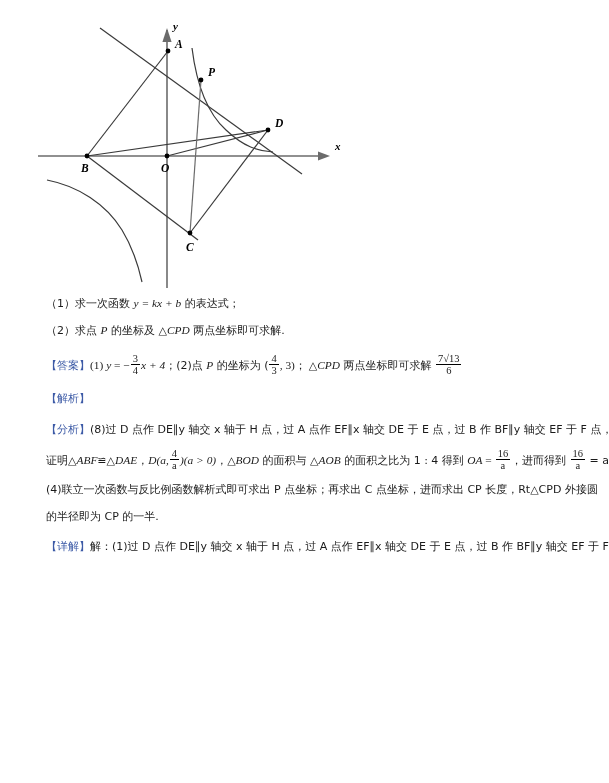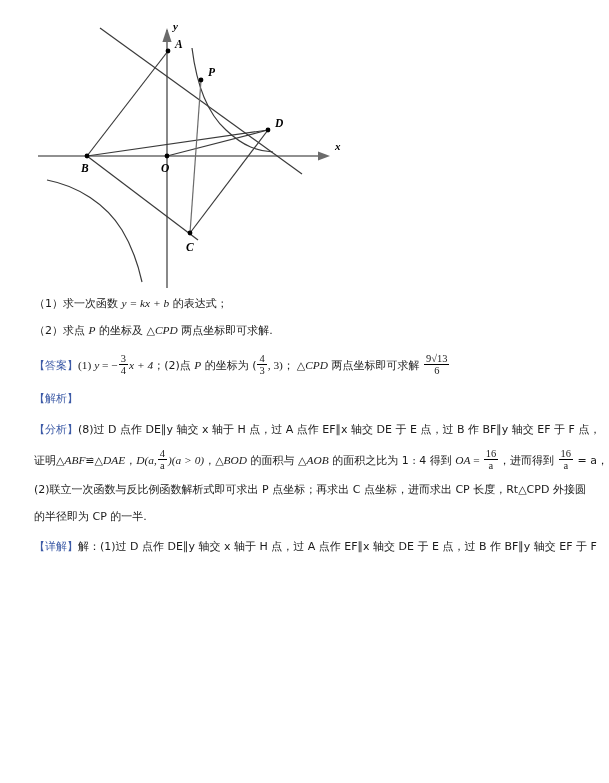--- a/index.html
+++ b/index.html
@@ -27,21 +27,21 @@
     left: 30px;
     top: 8px;
     width: 330px;
     height: 285px;
   }
   .figure-wrap svg { display: block; }
 
   
   .body-text {
     position: absolute;
-    left: 34px;
+    left: 46px;
     top: 296px;
     width: 546px;
   }
   .line {
     font-size: 11.4px;
     line-height: 1.32;
     margin: 0 0 11px 0;
     color: #1a1a1a;
     white-space: nowrap;
   }
@@ -138,38 +138,38 @@
       <span class="cn">（1）</span><span class="cn">求一次函数 </span><span class="it">y = kx + b</span><span class="cn"> 的表达式；</span>
     </p>
 
     <p class="line gap-big">
       <span class="cn">（2）</span><span class="cn">求点 </span><span class="it">P</span><span class="cn"> 的坐标及 △</span><span class="it">CPD</span><span class="cn"> 两点坐标即可求解.</span>
     </p>
 
     <p class="line gap-big">
       <span class="hdr cn">【答案】</span><span class="nm">(1)</span>
       <span class="it">y</span><span class="nm"> = −</span><span class="frac"><span class="num">3</span><span class="den">4</span></span><span class="it">x + 4</span><span class="cn">；</span><span class="cn">(2)点 </span><span class="it">P</span><span class="cn"> 的坐标为 (</span><span class="frac"><span class="num">4</span><span class="den">3</span></span><span class="nm">, 3)</span><span class="cn">；</span>
-      <span class="cn">△</span><span class="it">CPD</span><span class="cn"> 两点坐标即可求解 </span><span class="frac"><span class="num">9√13</span><span class="den">6</span></span>
+      <span class="cn">△</span><span class="it">CPD</span><span class="cn"> 两点坐标即可求解 </span><span class="frac"><span class="num">7√13</span><span class="den">6</span></span>
     </p>
 
     <p class="line gap-big">
       <span class="hdr cn">【解析】</span>
     </p>
 
     <p class="line">
       <span class="hdr cn">【分析】</span><span class="cn">(8)过 D 点作 DE∥y 轴交 x 轴于 H 点，过 A 点作 EF∥x 轴交 DE 于 E 点，过 B 作 BF∥y 轴交 EF 于 F 点，</span>
     </p>
 
     <p class="line">
       <span class="cn">证明△</span><span class="it">ABF</span><span class="cn">≌△</span><span class="it">DAE</span><span class="cn">，</span><span class="it">D(a,</span><span class="frac"><span class="num">4</span><span class="den">a</span></span><span class="it">)(a &gt; 0)</span><span class="cn">，△</span><span class="it">BOD</span><span class="cn"> 的面积与 △</span><span class="it">AOB</span><span class="cn"> 的面积之比为 1 : 4 得到 </span><span class="it">OA</span><span class="nm"> = </span><span class="frac"><span class="num">16</span><span class="den">a</span></span><span class="cn">，进而得到 </span><span class="frac"><span class="num">16</span><span class="den">a</span></span><span class="cn"> = a，</span>
     </p>
 
 
     <p class="line">
-      <span class="cn">(2)联立一次函数与反比例函数解析式即可求出 P 点坐标；再求出 C 点坐标，进而求出 CP 长度，Rt△CPD 外接圆</span>
+      <span class="cn">(4)联立一次函数与反比例函数解析式即可求出 P 点坐标；再求出 C 点坐标，进而求出 CP 长度，Rt△CPD 外接圆</span>
     </p>
 
     <p class="line gap-big">
       <span class="cn">的半径即为 CP 的一半.</span>
     </p>
 
     <p class="line">
       <span class="hdr cn">【详解】</span><span class="cn">解：(1)过 D 点作 DE∥y 轴交 x 轴于 H 点，过 A 点作 EF∥x 轴交 DE 于 E 点，过 B 作 BF∥y 轴交 EF 于 F</span>
     </p>
 

